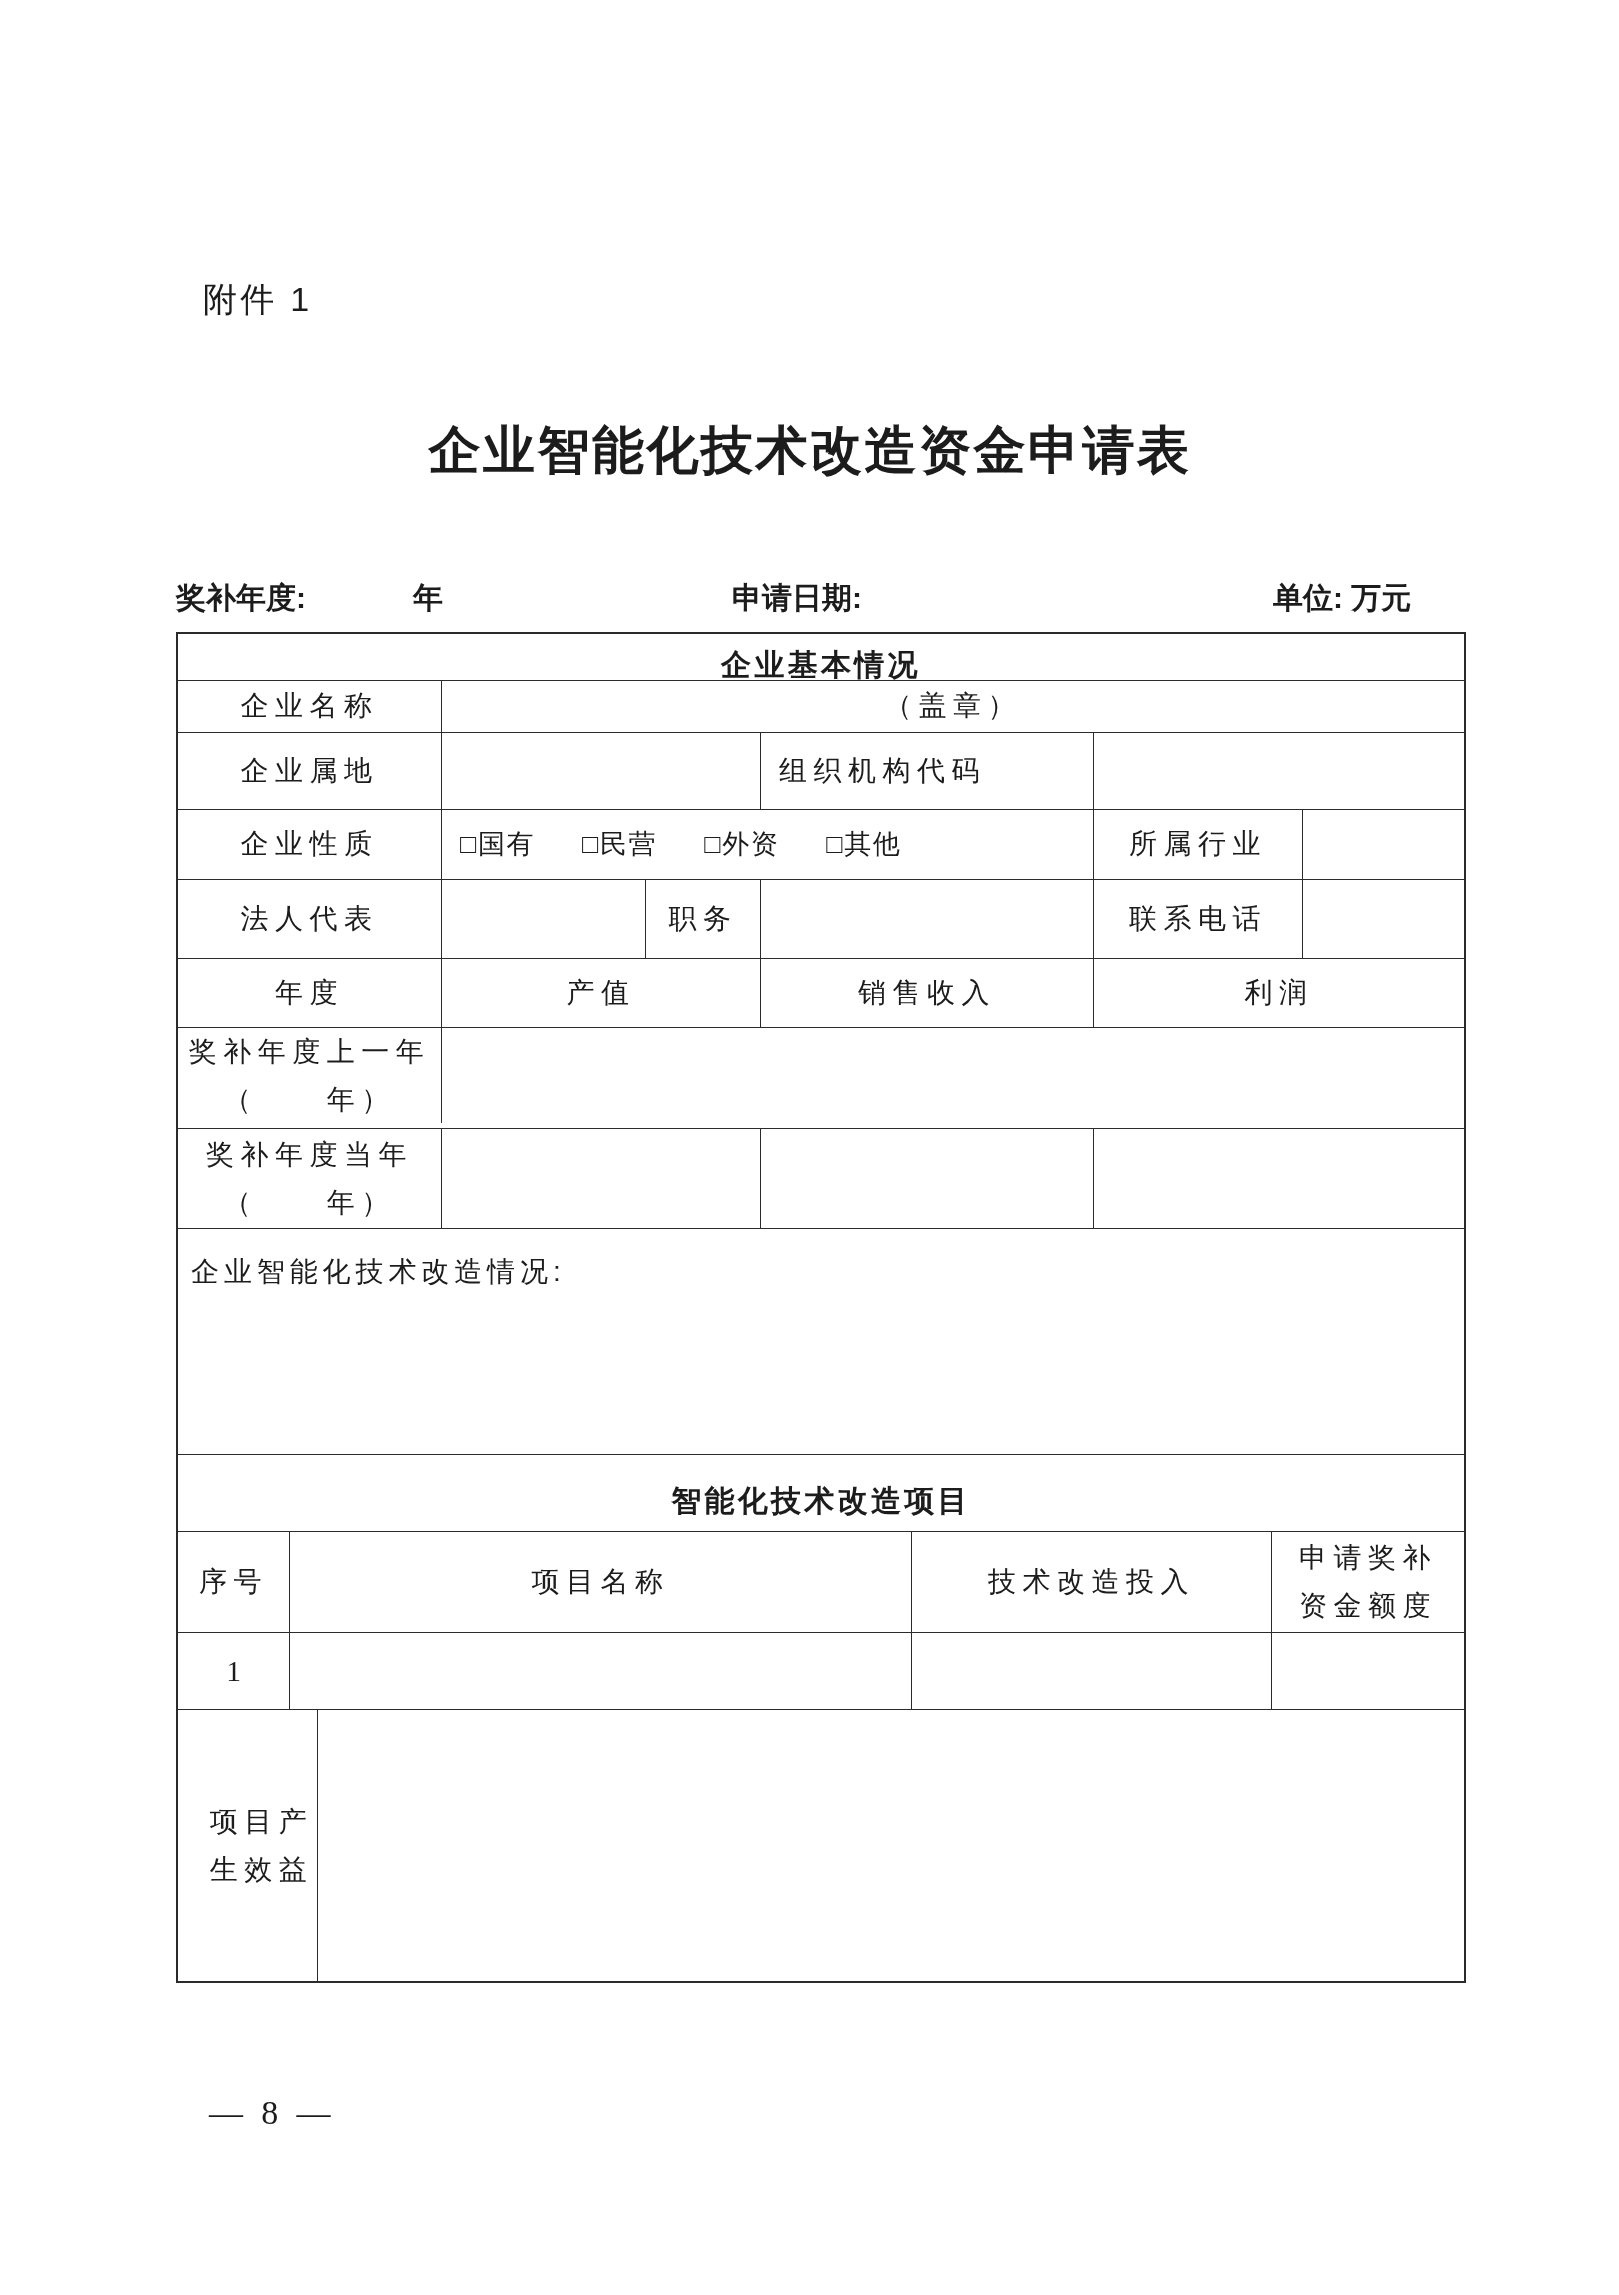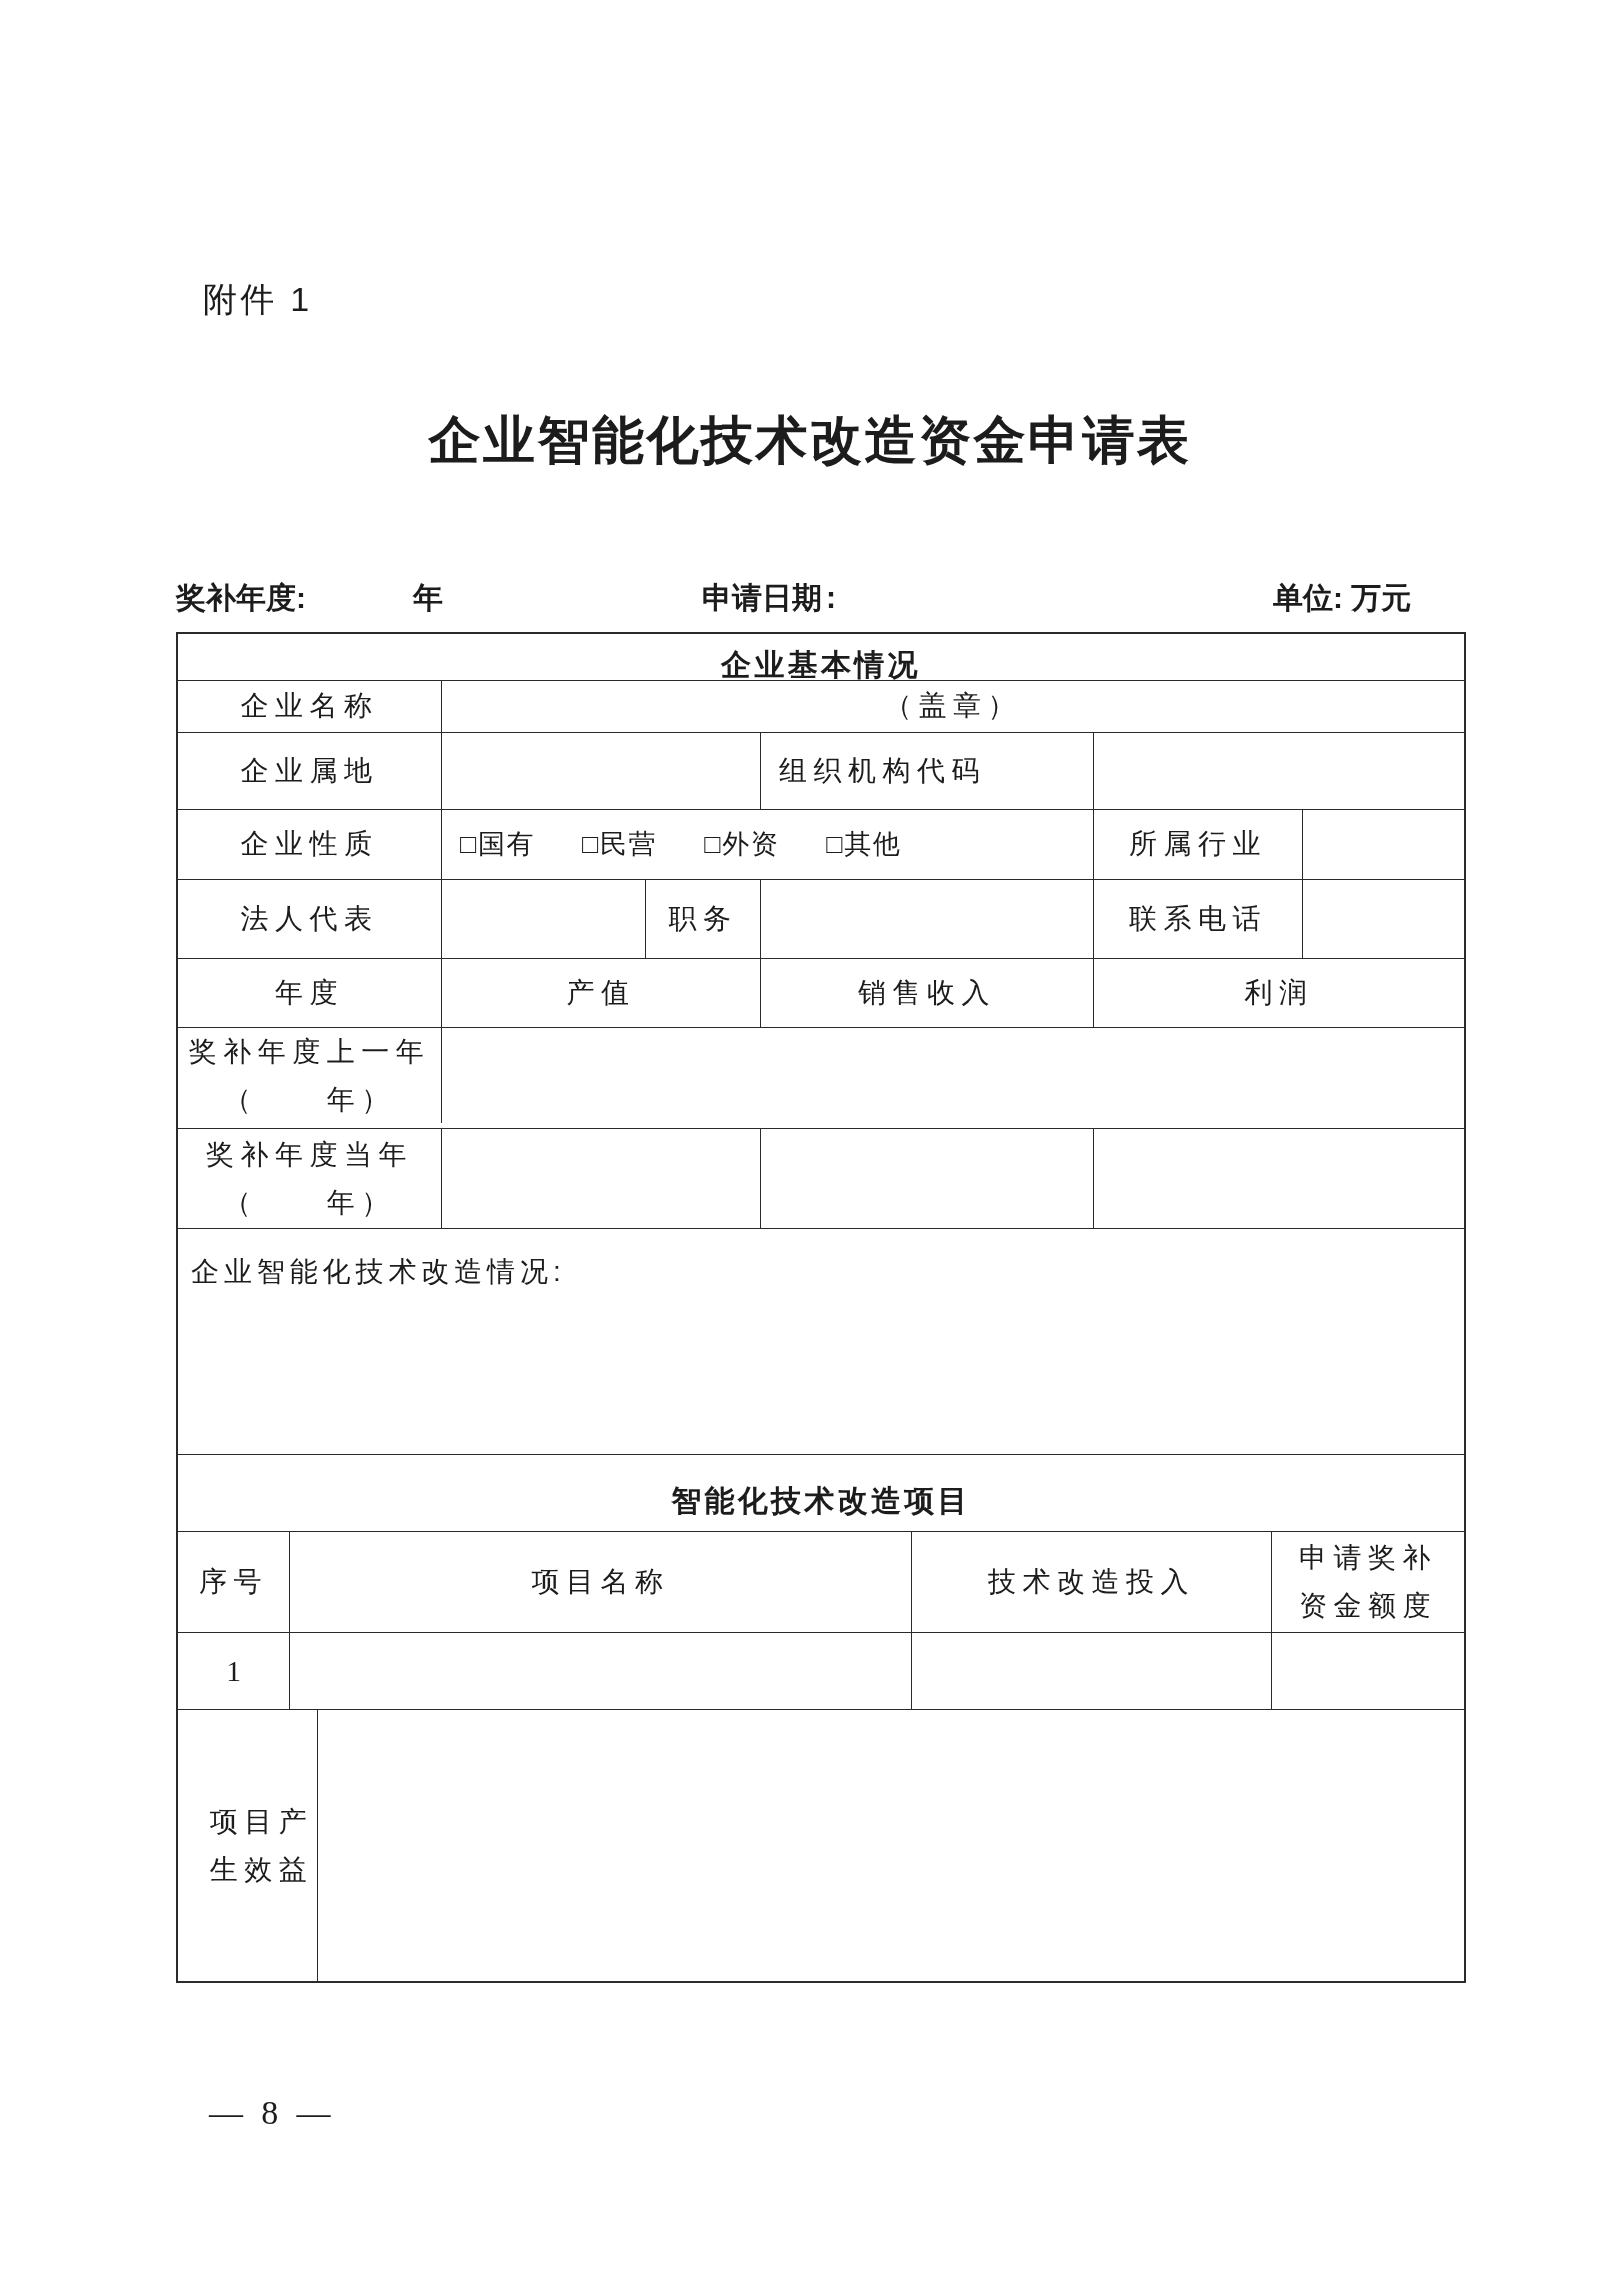--- a/index.html
+++ b/index.html
@@ -15,33 +15,33 @@
     background:var(--paper);
     color:var(--ink);
     font-family:"Liberation Sans", sans-serif;
     overflow:hidden;
   }
   .attachment{
     position:absolute;left:203px;top:277px;
     font-size:34px;letter-spacing:3.3px;
   }
   .title{
-    position:absolute;left:0;right:0;top:406px;
+    position:absolute;left:0;right:0;top:416px;
     text-align:center;
     font-family:"Liberation Serif", serif;
     font-weight:700;font-size:52px;letter-spacing:2.5px;
   }
   .meta{
     position:absolute;left:0;top:578px;width:100%;height:43px;
     font-size:30px;font-weight:600;
   }
   .meta span{position:absolute;white-space:pre;}
   .meta .m-award{left:176px;}
   .meta .m-year{left:413px;}
-  .meta .m-date{left:702px;font-family:Liberation Mono, monospace;}
+  .meta .m-date{left:732px;}
   .meta .m-unit{left:1273px;}
 
   .form-table{
     position:absolute;left:176px;top:632px;
     width:1290px;height:1351px;
     border:2.5px solid var(--border);
     display:flex;flex-direction:column;
     font-size:28px;
   }
   .tr{display:flex;border-bottom:1.6px solid var(--border);flex:0 0 auto;}

